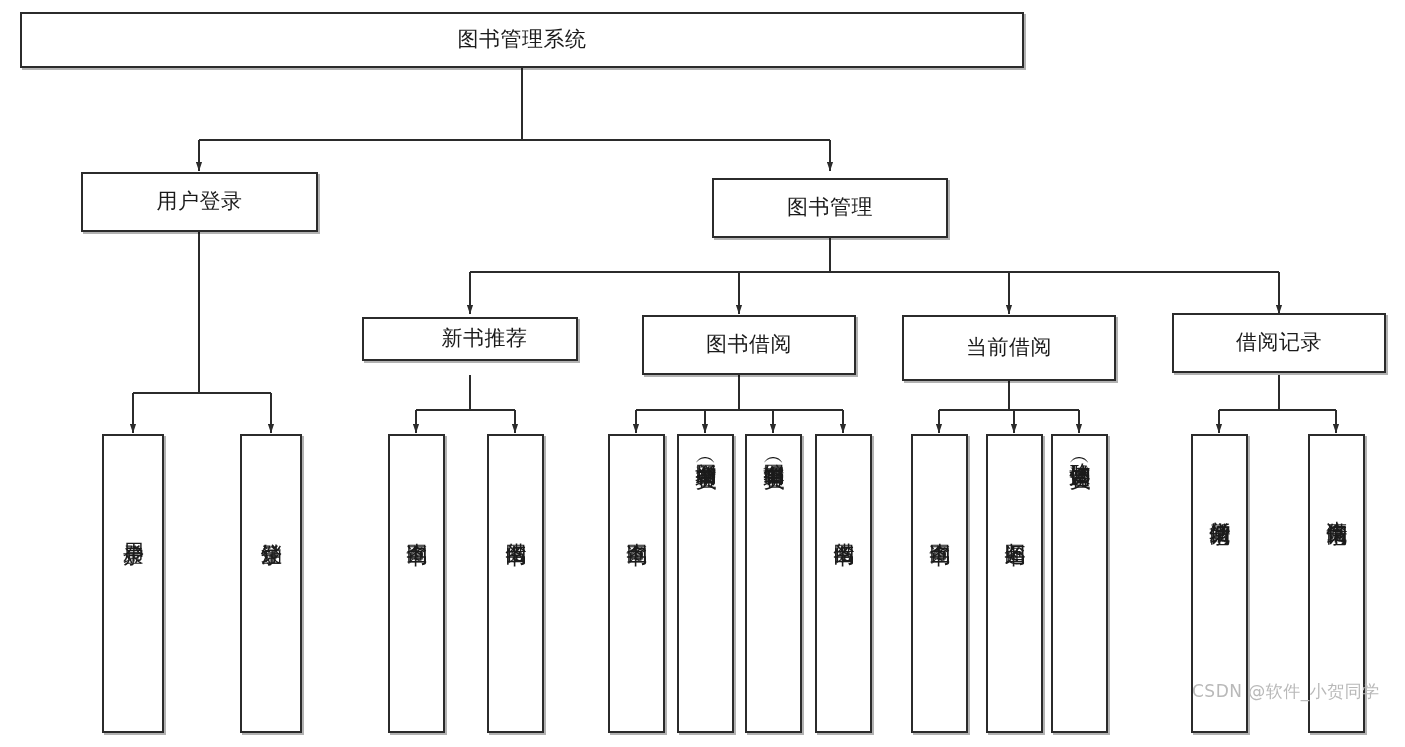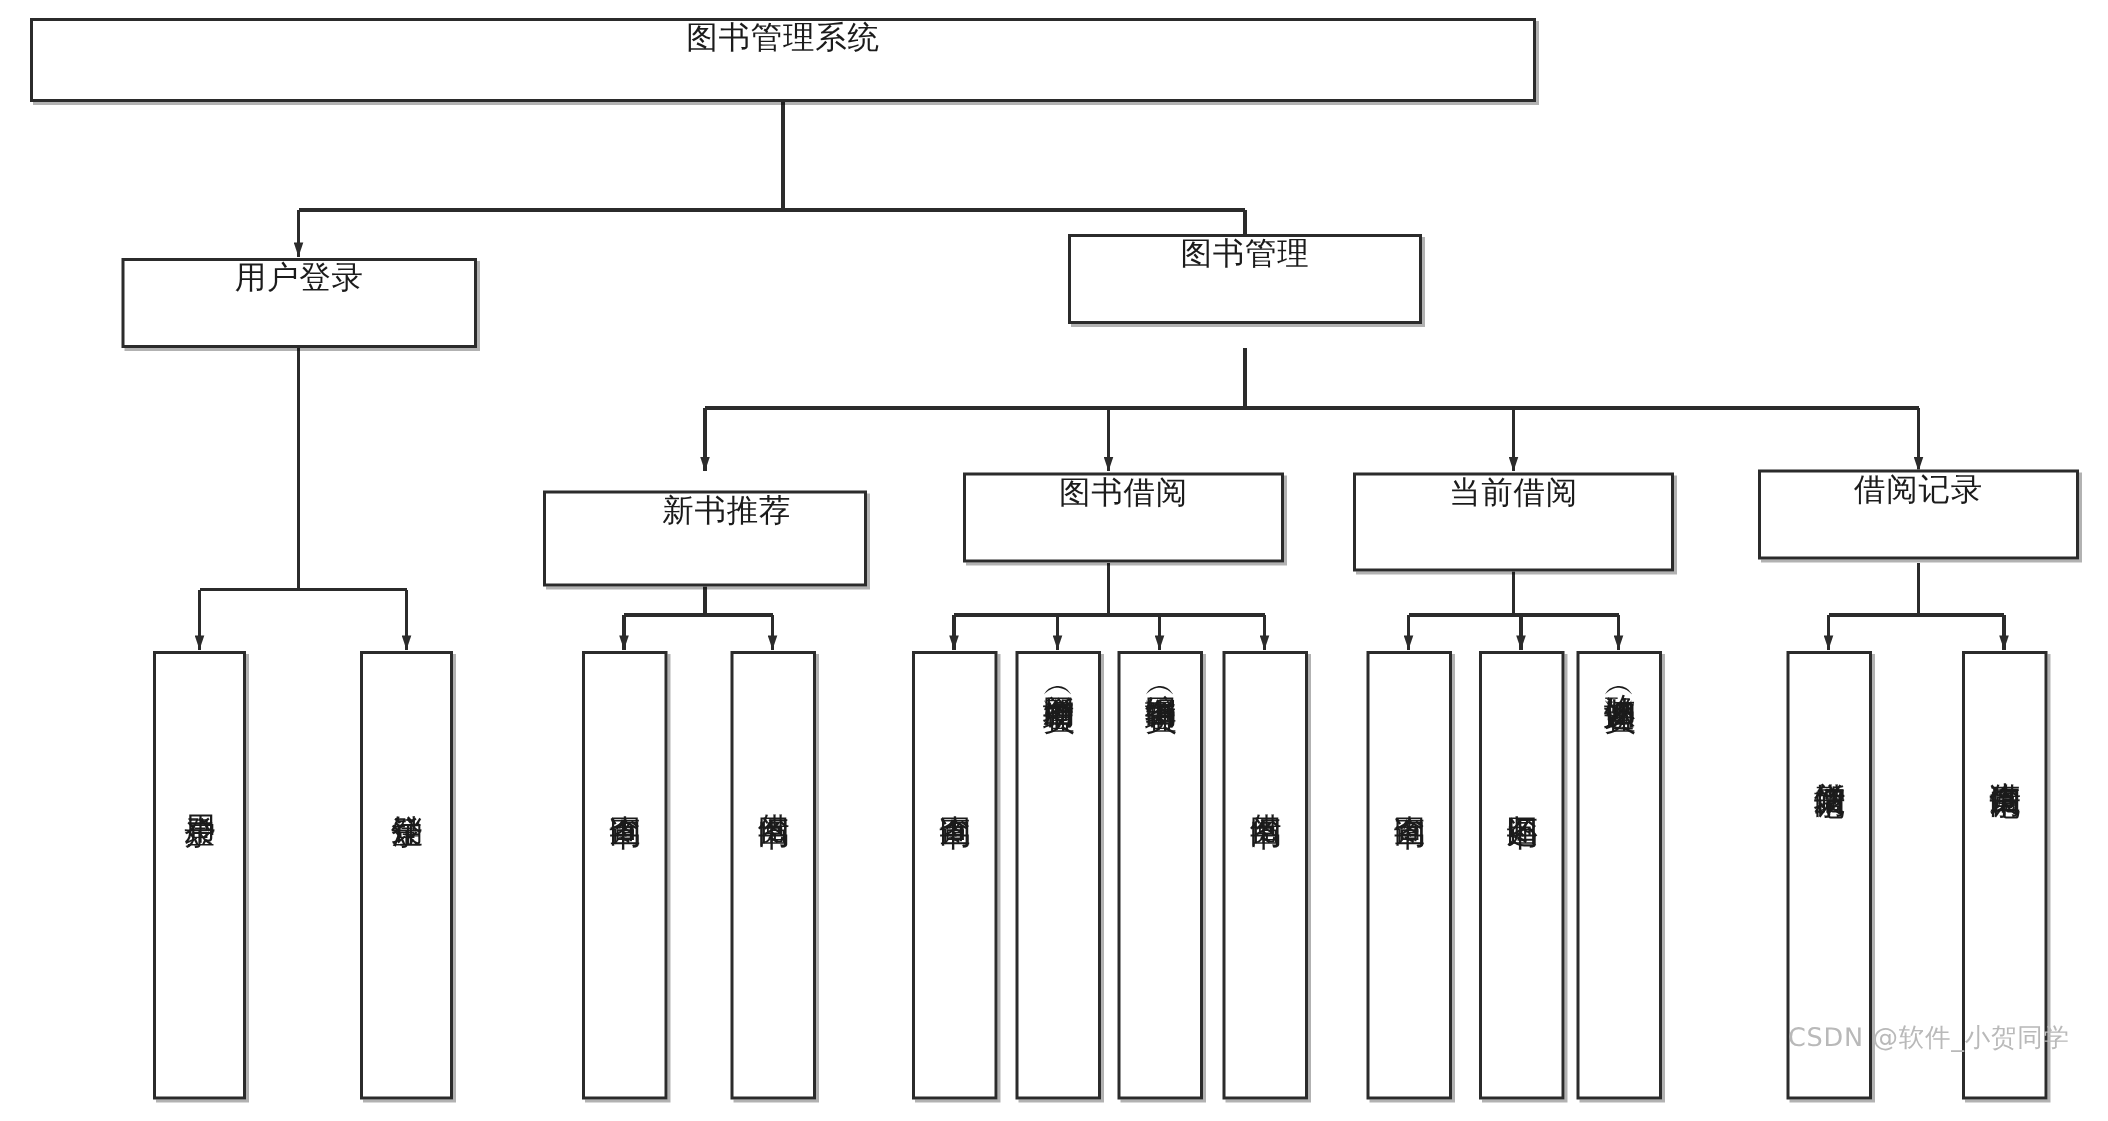--- a/index.html
+++ b/index.html
@@ -25,21 +25,21 @@
     height: 747px;
     pointer-events: none;
   }
   .node {
     position: absolute;
     box-sizing: border-box;
     background: #ffffff;
     border: 2px solid #2b2b2b;
     box-shadow: 2px 2px 0 rgba(0,0,0,0.30);
     display: flex;
-    align-items: flex-start;
+    align-items: center;
     justify-content: center;
     color: #1b1b1b;
   }
   .node.horiz {
     font-size: 21px;
     letter-spacing: 0.5px;
     line-height: 1.1;
   }
   .node.vert {
     align-items: flex-start;
@@ -119,24 +119,24 @@
       </g>
   </svg>
 
   <div id="nodes">
       <div class="node horiz" style="left: 20px; top: 12px; width: 1004px; height: 56px;">
         <span class="hlabel">图书管理系统</span>
       </div>
       <div class="node horiz" style="left: 81px; top: 172px; width: 237px; height: 60px;">
         <span class="hlabel">用户登录</span>
       </div>
-      <div class="node horiz" style="left: 712px; top: 156px; width: 236px; height: 60px;">
+      <div class="node horiz" style="left: 712px; top: 178px; width: 236px; height: 60px;">
         <span class="hlabel">图书管理</span>
       </div>
-      <div class="node horiz" style="left: 362px; top: 327px; width: 216px; height: 64px; padding-left: 29px;">
+      <div class="node horiz" style="left: 362px; top: 317px; width: 216px; height: 44px; padding-left: 29px;">
         <span class="hlabel">新书推荐</span>
       </div>
       <div class="node horiz" style="left: 642px; top: 315px; width: 214px; height: 60px;">
         <span class="hlabel">图书借阅</span>
       </div>
       <div class="node horiz" style="left: 902px; top: 315px; width: 214px; height: 66px;">
         <span class="hlabel">当前借阅</span>
       </div>
       <div class="node horiz" style="left: 1172px; top: 313px; width: 214px; height: 60px;">
         <span class="hlabel">借阅记录</span>

